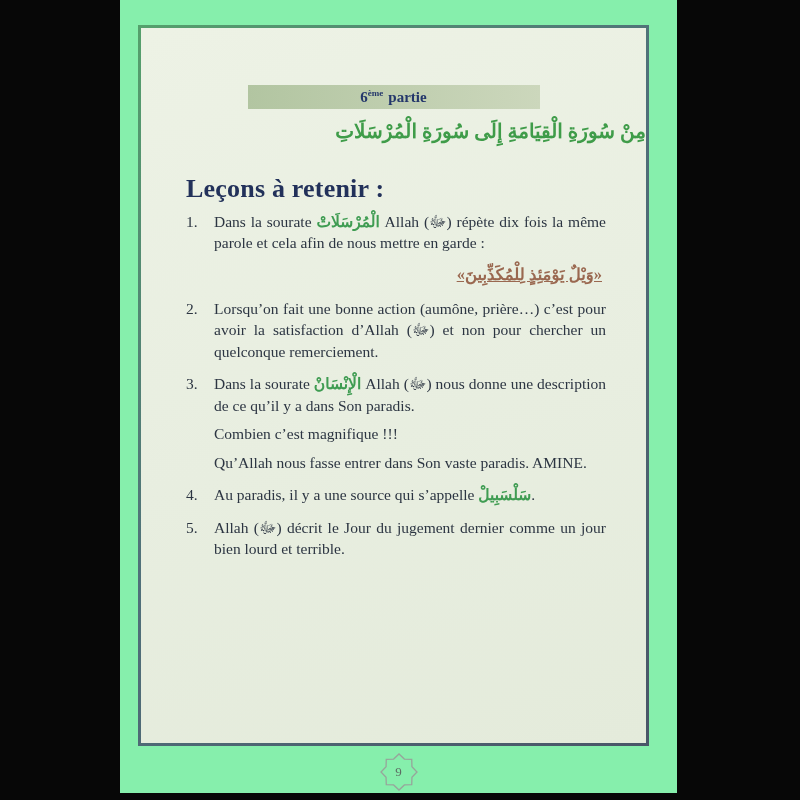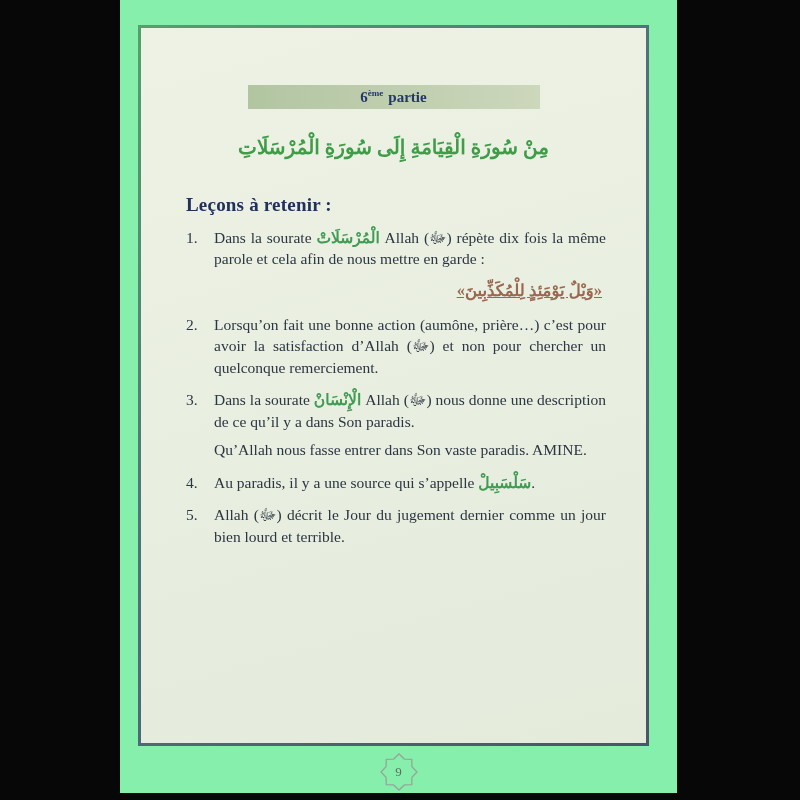--- a/index.html
+++ b/index.html
@@ -31,37 +31,37 @@
     padding: 3px 0 3px;
     background: linear-gradient(to right, #b2c5a1, #ccd7bc);
     color: #24376b;
     font-weight: bold;
     font-size: 15px;
     text-align: center;
   }
   .part-bar sup { font-size: 9px; }
   .part-bar .lbl { margin-left: 5px; }
   .arabic-title {
-    margin-top: 23px;
-    text-align: center;
+    margin-top: 7px;
+    text-align: right;
     color: #3f9c49;
     font-weight: bold;
     font-size: 20px;
     line-height: 30px;
   }
   .content {
     padding: 0 40px 0 45px;
     color: #2c3542;
     font-size: 15.5px;
     line-height: 21.5px;
   }
   .section-heading {
     margin: 32px 0 0;
     color: #22315a;
-    font-size: 19px;
+    font-size: 26px;
     font-weight: bold;
     letter-spacing: 0.2px;
   }
   .lesson { display: flex; margin-top: 11px; }
   .lesson .num { width: 28px; flex: none; }
   .lesson .body { flex: 1; text-align: justify; }
   .ar { color: #3f9c52; font-weight: bold; unicode-bidi: embed; }
   .quote-ar {
     margin: 9px 4px 0 0;
     text-align: right;
@@ -117,20 +117,21 @@
       <div class="lesson">
         <span class="num">2.</span>
         <span class="body"><span>Lorsqu’on fait une bonne action (aumône, prière…) c’est pour avoir la satisfaction d’Allah (ﷻ) et non pour chercher un quelconque remerciement.</span><span class="ar" dir="rtl"></span><span></span></span>
       </div>
 
       <div class="lesson">
         <span class="num">3.</span>
         <span class="body"><span>Dans la sourate </span><span class="ar" dir="rtl">الْإِنْسَانْ</span><span> Allah (ﷻ) nous donne une description de ce qu’il y a dans Son paradis.</span></span>
       </div>
 
+      <p class="excl">Combien c’est magnifique !!!</p>
       <p class="excl">Qu’Allah nous fasse entrer dans Son vaste paradis. AMINE.</p>
 
       <div class="lesson">
         <span class="num">4.</span>
         <span class="body"><span>Au paradis, il y a une source qui s’appelle </span><span class="ar" dir="rtl">سَلْسَبِيلْ</span><span>.</span></span>
       </div>
 
       <div class="lesson">
         <span class="num">5.</span>
         <span class="body"><span>Allah (ﷻ) décrit le Jour du jugement dernier comme un jour bien lourd et terrible.</span><span class="ar" dir="rtl"></span><span></span></span>

